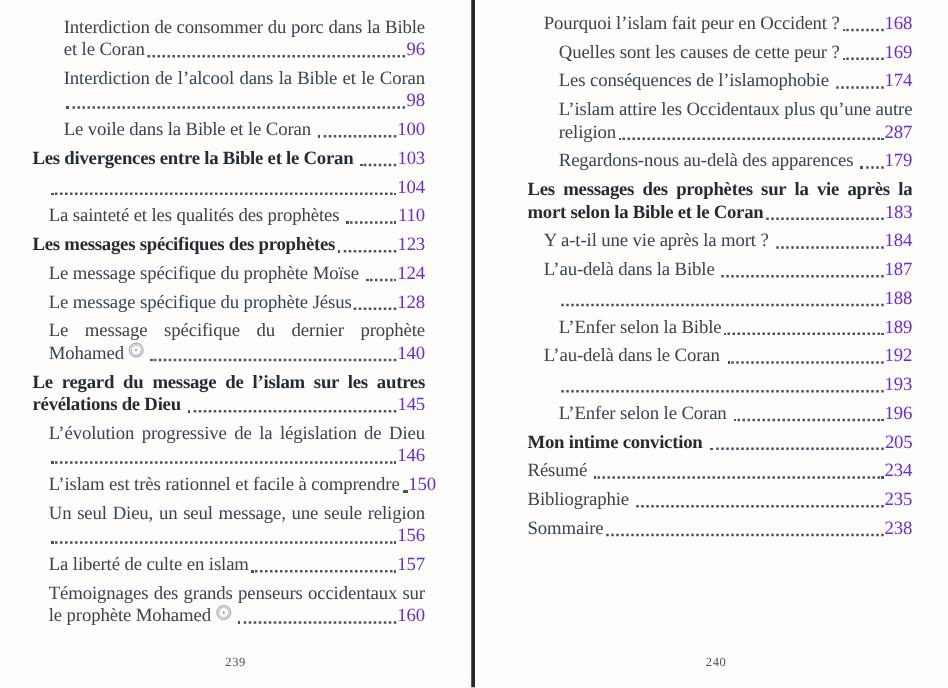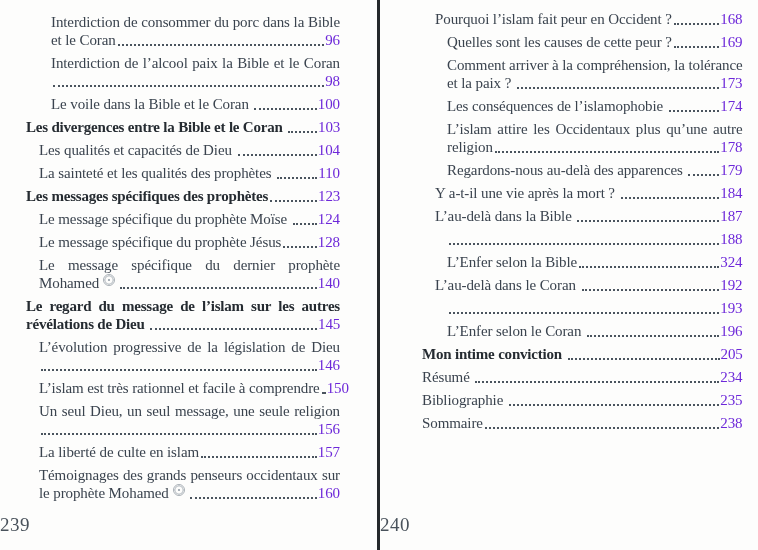--- a/index.html
+++ b/index.html
@@ -67,41 +67,42 @@
     margin: 0 3px -1px 4px;
     background: radial-gradient(circle at 50% 50%,
       rgba(140,150,160,0.75) 0 12%,
       rgba(140,150,160,0) 16% 46%,
       rgba(140,150,160,0.45) 52% 64%,
       rgba(140,150,160,0) 68%);
   }
   .pagenum {
     position: absolute;
     bottom: 14px; left: 0; right: 0;
-    font-size: 19px;
+    text-align: center;
+    font-size: 10px;
     color: #49525b;
     letter-spacing: 0.5px;
   }
 </style>
 </head>
 <body>
 
 <div class="spread">
   <section class="page left">
     <div class="entries">
         <div class="entry lvl2">
           <div class="pre">Interdiction de consommer du porc dans la Bible</div>
           <div class="row">
             <span class="t">et le Coran</span>
             <span class="dots"></span>
             <span class="n">96</span>
           </div>
         </div>
         <div class="entry lvl2">
-          <div class="pre">Interdiction de l’alcool paix la Bible et le Coran</div>
+          <div class="pre">Interdiction de l’alcool dans la Bible et le Coran</div>
           <div class="row">
             <span class="t"></span>
             <span class="dots"></span>
             <span class="n">98</span>
           </div>
         </div>
         <div class="entry lvl2">
           <div class="row">
             <span class="t">Le voile dans la Bible et le Coran </span>
             <span class="dots"></span>
@@ -110,21 +111,20 @@
         </div>
         <div class="entry lvl0 bold">
           <div class="row">
             <span class="t">Les divergences entre la Bible et le Coran </span>
             <span class="dots"></span>
             <span class="n">103</span>
           </div>
         </div>
         <div class="entry lvl1">
           <div class="row">
-            <span class="t">Les qualités et capacités de Dieu </span>
             <span class="dots"></span>
             <span class="n">104</span>
           </div>
         </div>
         <div class="entry lvl1">
           <div class="row">
             <span class="t">La sainteté et les qualités des prophètes </span>
             <span class="dots"></span>
             <span class="n">110</span>
           </div>
@@ -220,49 +220,49 @@
           </div>
         </div>
         <div class="entry lvl2">
           <div class="row">
             <span class="t">Quelles sont les causes de cette peur ?</span>
             <span class="dots"></span>
             <span class="n">169</span>
           </div>
         </div>
         <div class="entry lvl2">
-          <div class="pre">Comment arriver à la compréhension, la tolérance</div>
-          <div class="row">
-            <span class="t">et la paix ? </span>
-            <span class="dots"></span>
-            <span class="n">173</span>
-          </div>
-        </div>
-        <div class="entry lvl2">
           <div class="row">
             <span class="t">Les conséquences de l’islamophobie </span>
             <span class="dots"></span>
             <span class="n">174</span>
           </div>
         </div>
         <div class="entry lvl2">
           <div class="pre">L’islam attire les Occidentaux plus qu’une autre</div>
           <div class="row">
             <span class="t">religion</span>
             <span class="dots"></span>
-            <span class="n">178</span>
+            <span class="n">287</span>
           </div>
         </div>
         <div class="entry lvl2">
           <div class="row">
             <span class="t">Regardons-nous au-delà des apparences </span>
             <span class="dots"></span>
             <span class="n">179</span>
           </div>
         </div>
+        <div class="entry lvl0 bold">
+          <div class="pre">Les messages des prophètes sur la vie après la</div>
+          <div class="row">
+            <span class="t">mort selon la Bible et le Coran</span>
+            <span class="dots"></span>
+            <span class="n">183</span>
+          </div>
+        </div>
         <div class="entry lvl1">
           <div class="row">
             <span class="t">Y a-t-il une vie après la mort ? </span>
             <span class="dots"></span>
             <span class="n">184</span>
           </div>
         </div>
         <div class="entry lvl1">
           <div class="row">
             <span class="t">L’au-delà dans la Bible </span>
@@ -273,21 +273,21 @@
         <div class="entry lvl2">
           <div class="row">
             <span class="dots"></span>
             <span class="n">188</span>
           </div>
         </div>
         <div class="entry lvl2">
           <div class="row">
             <span class="t">L’Enfer selon la Bible</span>
             <span class="dots"></span>
-            <span class="n">324</span>
+            <span class="n">189</span>
           </div>
         </div>
         <div class="entry lvl1">
           <div class="row">
             <span class="t">L’au-delà dans le Coran </span>
             <span class="dots"></span>
             <span class="n">192</span>
           </div>
         </div>
         <div class="entry lvl2">

